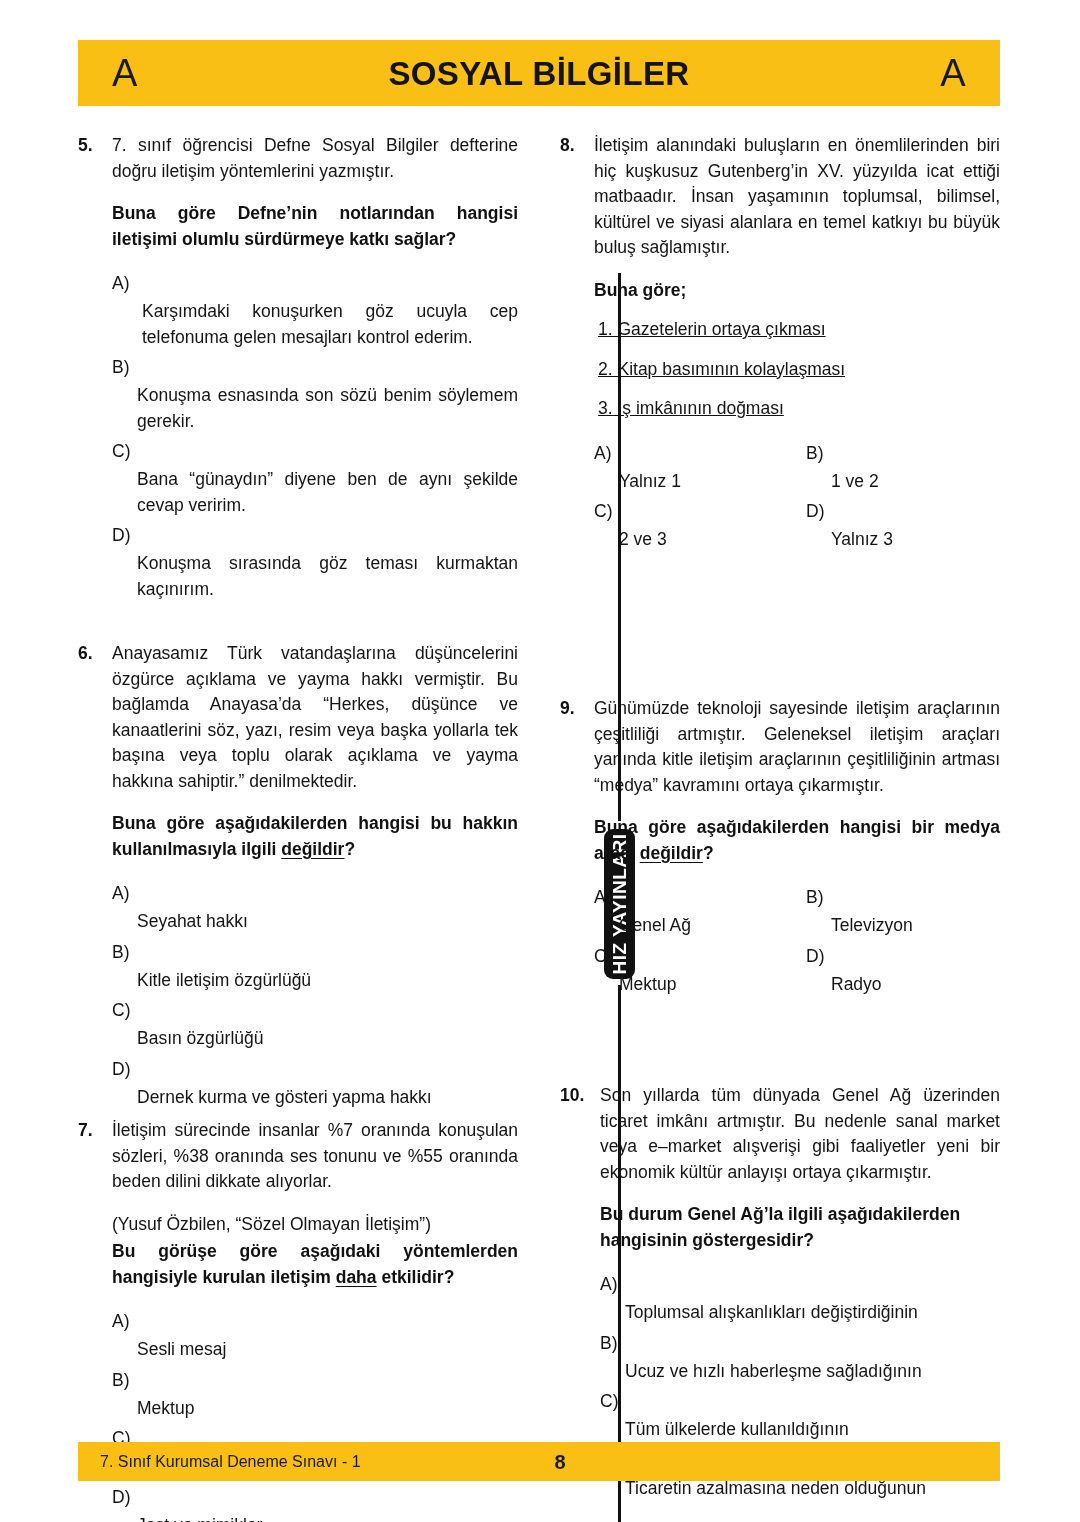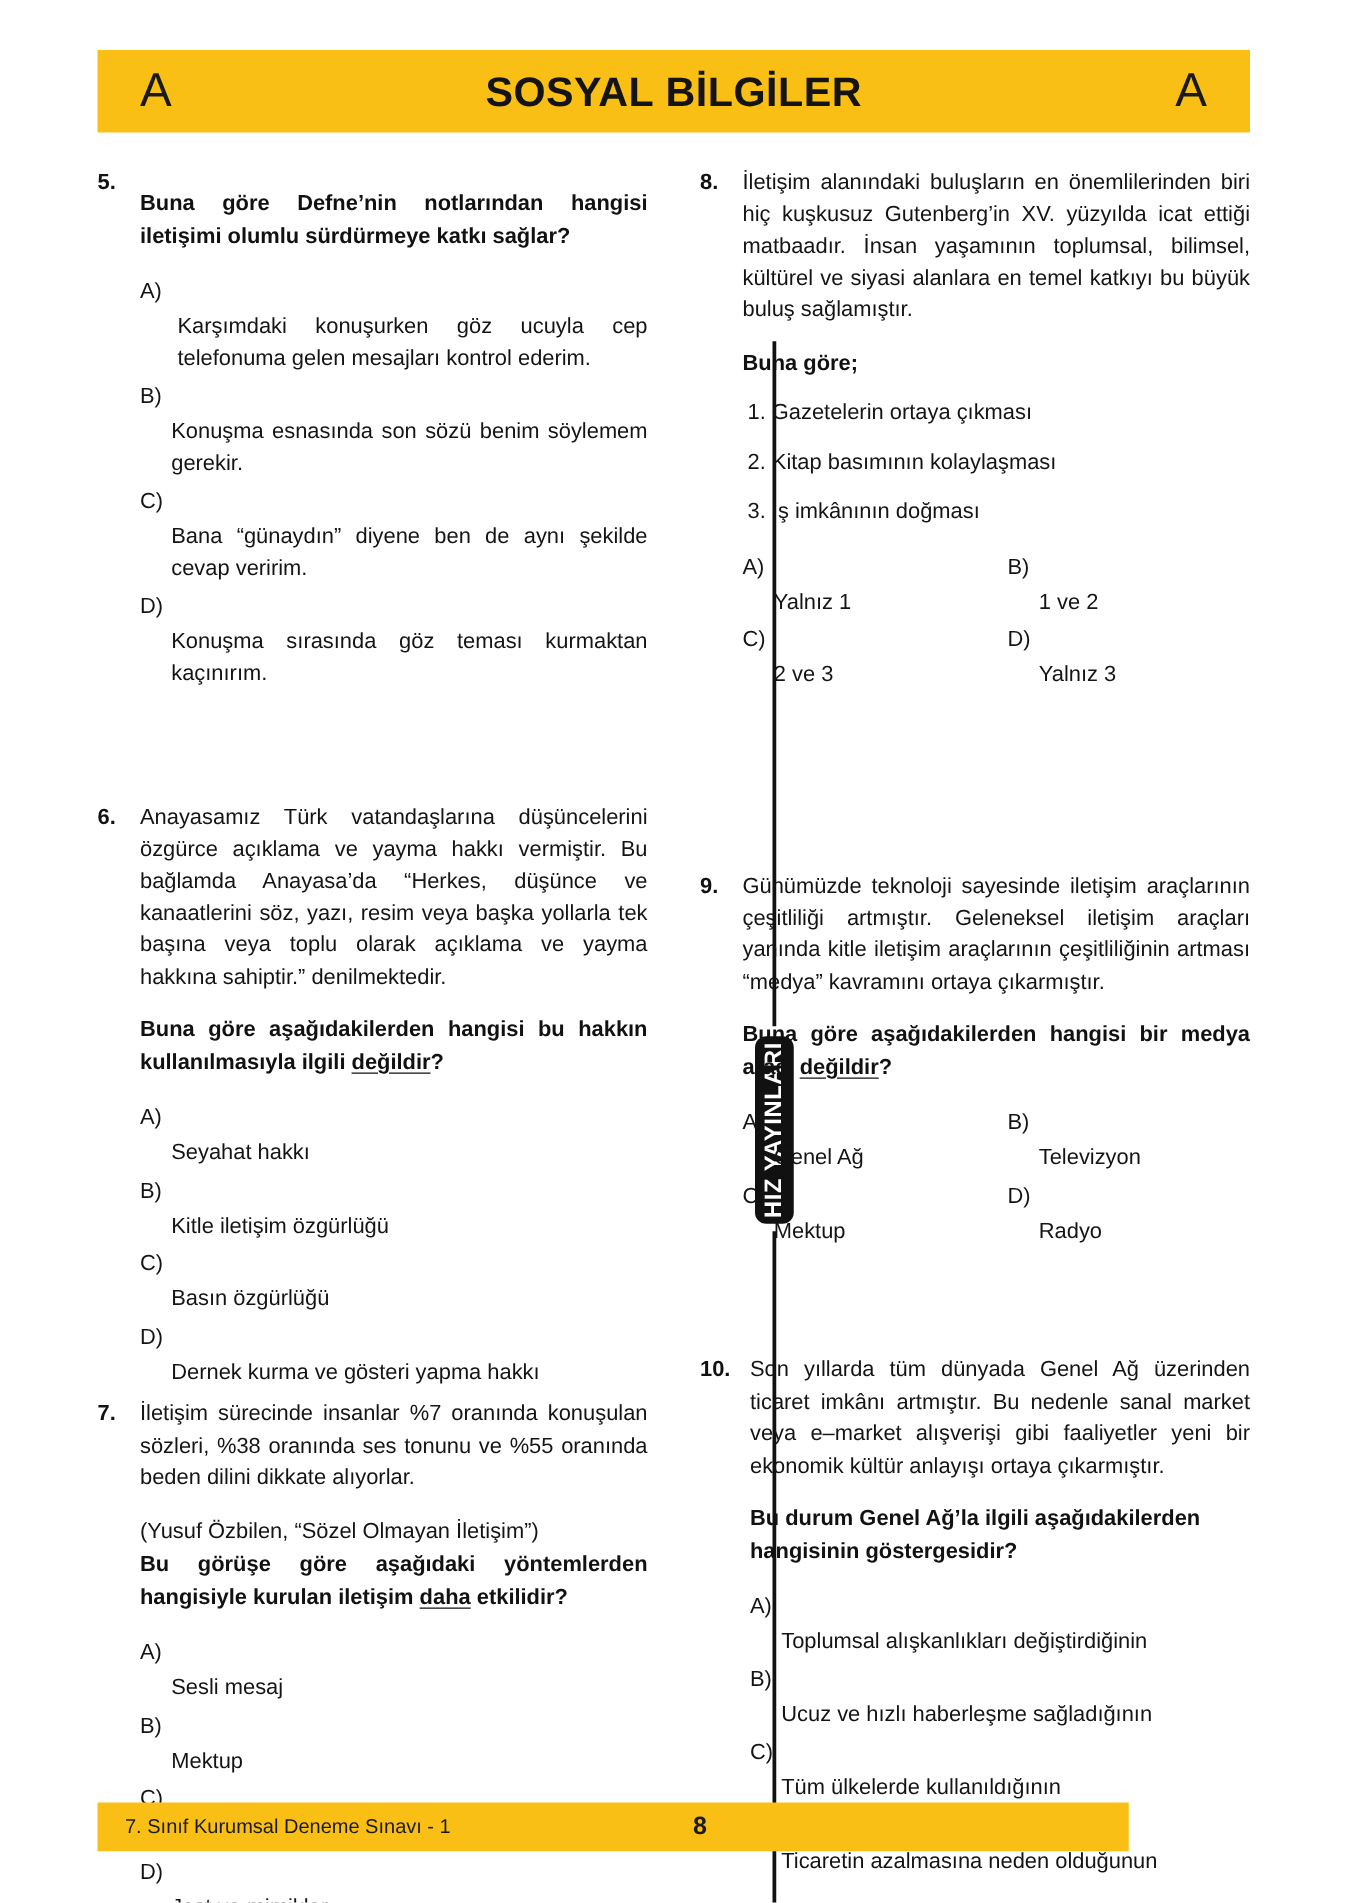--- a/index.html
+++ b/index.html
@@ -146,20 +146,21 @@
 
   .q-source {
     font-size: 17.5px;
     line-height: 25.5px;
     margin-top: 17px;
     color: #141414;
   }
 
   .sub-list {
     margin-top: 14px;
+    text-decoration: underline;
   }
   .sub-item {
     font-size: 17.5px;
     line-height: 25.5px;
     color: #141414;
     margin-bottom: 14px;
     padding-left: 4px;
   }
   .sub-item:last-child { margin-bottom: 0; }
 
@@ -198,21 +199,21 @@
     row-gap: 5px;
     column-gap: 0;
   }
   .options-grid .opt { margin-bottom: 0; }
 
   
   .footer-bar {
     position: absolute;
     left: 78px;
     top: 1442px;
-    width: 825px;
+    width: 922px;
     height: 39px;
     background: #F9BF15;
   }
   .footer-text {
     position: absolute;
     left: 22px;
     top: 50%;
     transform: translateY(-50%);
     font-size: 16px;
     color: #1a1a1a;
@@ -249,20 +250,21 @@
     <div class="pub-logo">
       <span class="pub-logo-text">HIZ YAYINLARI</span>
     </div>
 
     <div class="col col-left">
 
       <div class="question" style="top:0px; position:relative;">
         <div class="q-row">
           <div class="q-num">5.</div>
           <div class="q-body">
+            <div class="q-stem">7. sınıf öğrencisi Defne Sosyal Bilgiler defterine doğru iletişim yöntemlerini yazmıştır.</div>
             <div class="q-prompt">Buna göre Defne’nin notlarından hangisi iletişimi olumlu sürdürmeye katkı sağlar?</div>
             <div class="options">
               <div class="opt">
                 <span class="opt-label padded">A)</span>
                 <span class="opt-text">Karşımdaki konuşurken göz ucuyla cep telefonuma gelen mesajları kontrol ederim.</span>
               </div>
               <div class="opt">
                 <span class="opt-label">B)</span>
                 <span class="opt-text">Konuşma esnasında son sözü benim söylemem gerekir.</span>
               </div>

